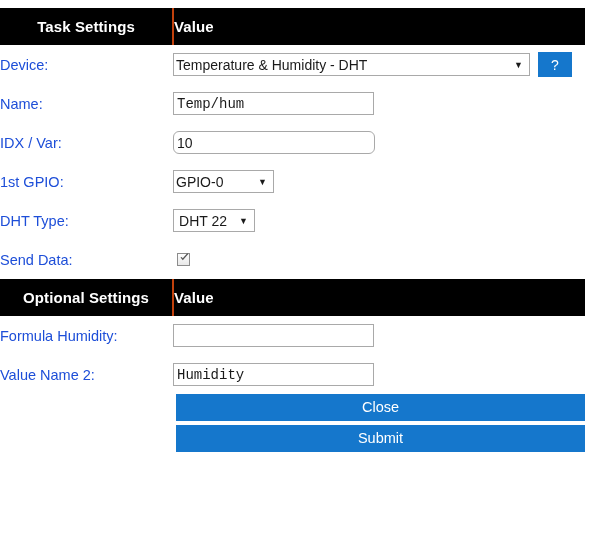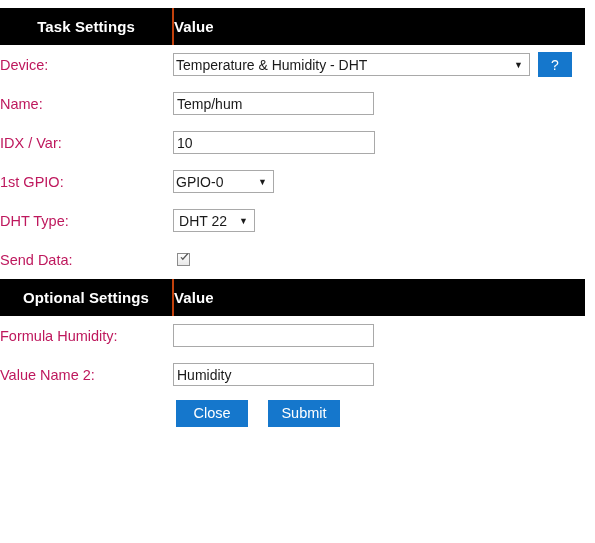--- a/index.html
+++ b/index.html
@@ -52,21 +52,21 @@
   }
 
   tr.frow > td {
     padding: 0;
     height: 39px;
     vertical-align: middle;
     background: #ffffff;
   }
   td.lbl {
     font-size: 14.5px;
-    color: #be185d;
+    color: #1d4ed8;
     padding-left: 9px;
     white-space: nowrap;
   }
   td.val {
     padding-left: 6px;
   }
 
   .val-inner {
     display: flex;
     align-items: center;
@@ -78,22 +78,22 @@
     height: 23px;
     border: 1px solid #a9a9a9;
     background: #ffffff;
     font-family: "Liberation Sans", sans-serif;
     font-size: 14px;
     color: #1a1a1a;
     padding: 1px 3px;
     outline: none;
     border-radius: 0;
   }
-  input.txt.w200 { width: 201px; }
-  input.txt.w202 { width: 202px; }
+  input.txt.w200 { width: 201px; font-family: Liberation Mono, monospace; }
+  input.txt.w202 { width: 202px; border-radius: 6px; }
 
   select.sel {
     box-sizing: border-box;
     height: 23px;
     border: 1px solid #a9a9a9;
     background: #ffffff;
     font-family: "Liberation Sans", sans-serif;
     font-size: 14px;
     color: #1a1a1a;
     padding: 1px 2px;
@@ -155,22 +155,23 @@
     left: 2px;
     top: -1px;
     width: 9px;
     height: 9px;
   }
   .chkbox .tick svg { display: block; }
 
   .btnrow td { height: 46px; }
   .btns {
     display: flex;
-    gap: 20px;
+    gap: 4px;
     padding-left: 3px;
+    flex-direction: column;
   }
   button.action {
     box-sizing: border-box;
     min-width: 72px;
     height: 27px;
     background: #1577cc;
     color: #ffffff;
     border: none;
     font-family: "Liberation Sans", sans-serif;
     font-size: 14.5px;

